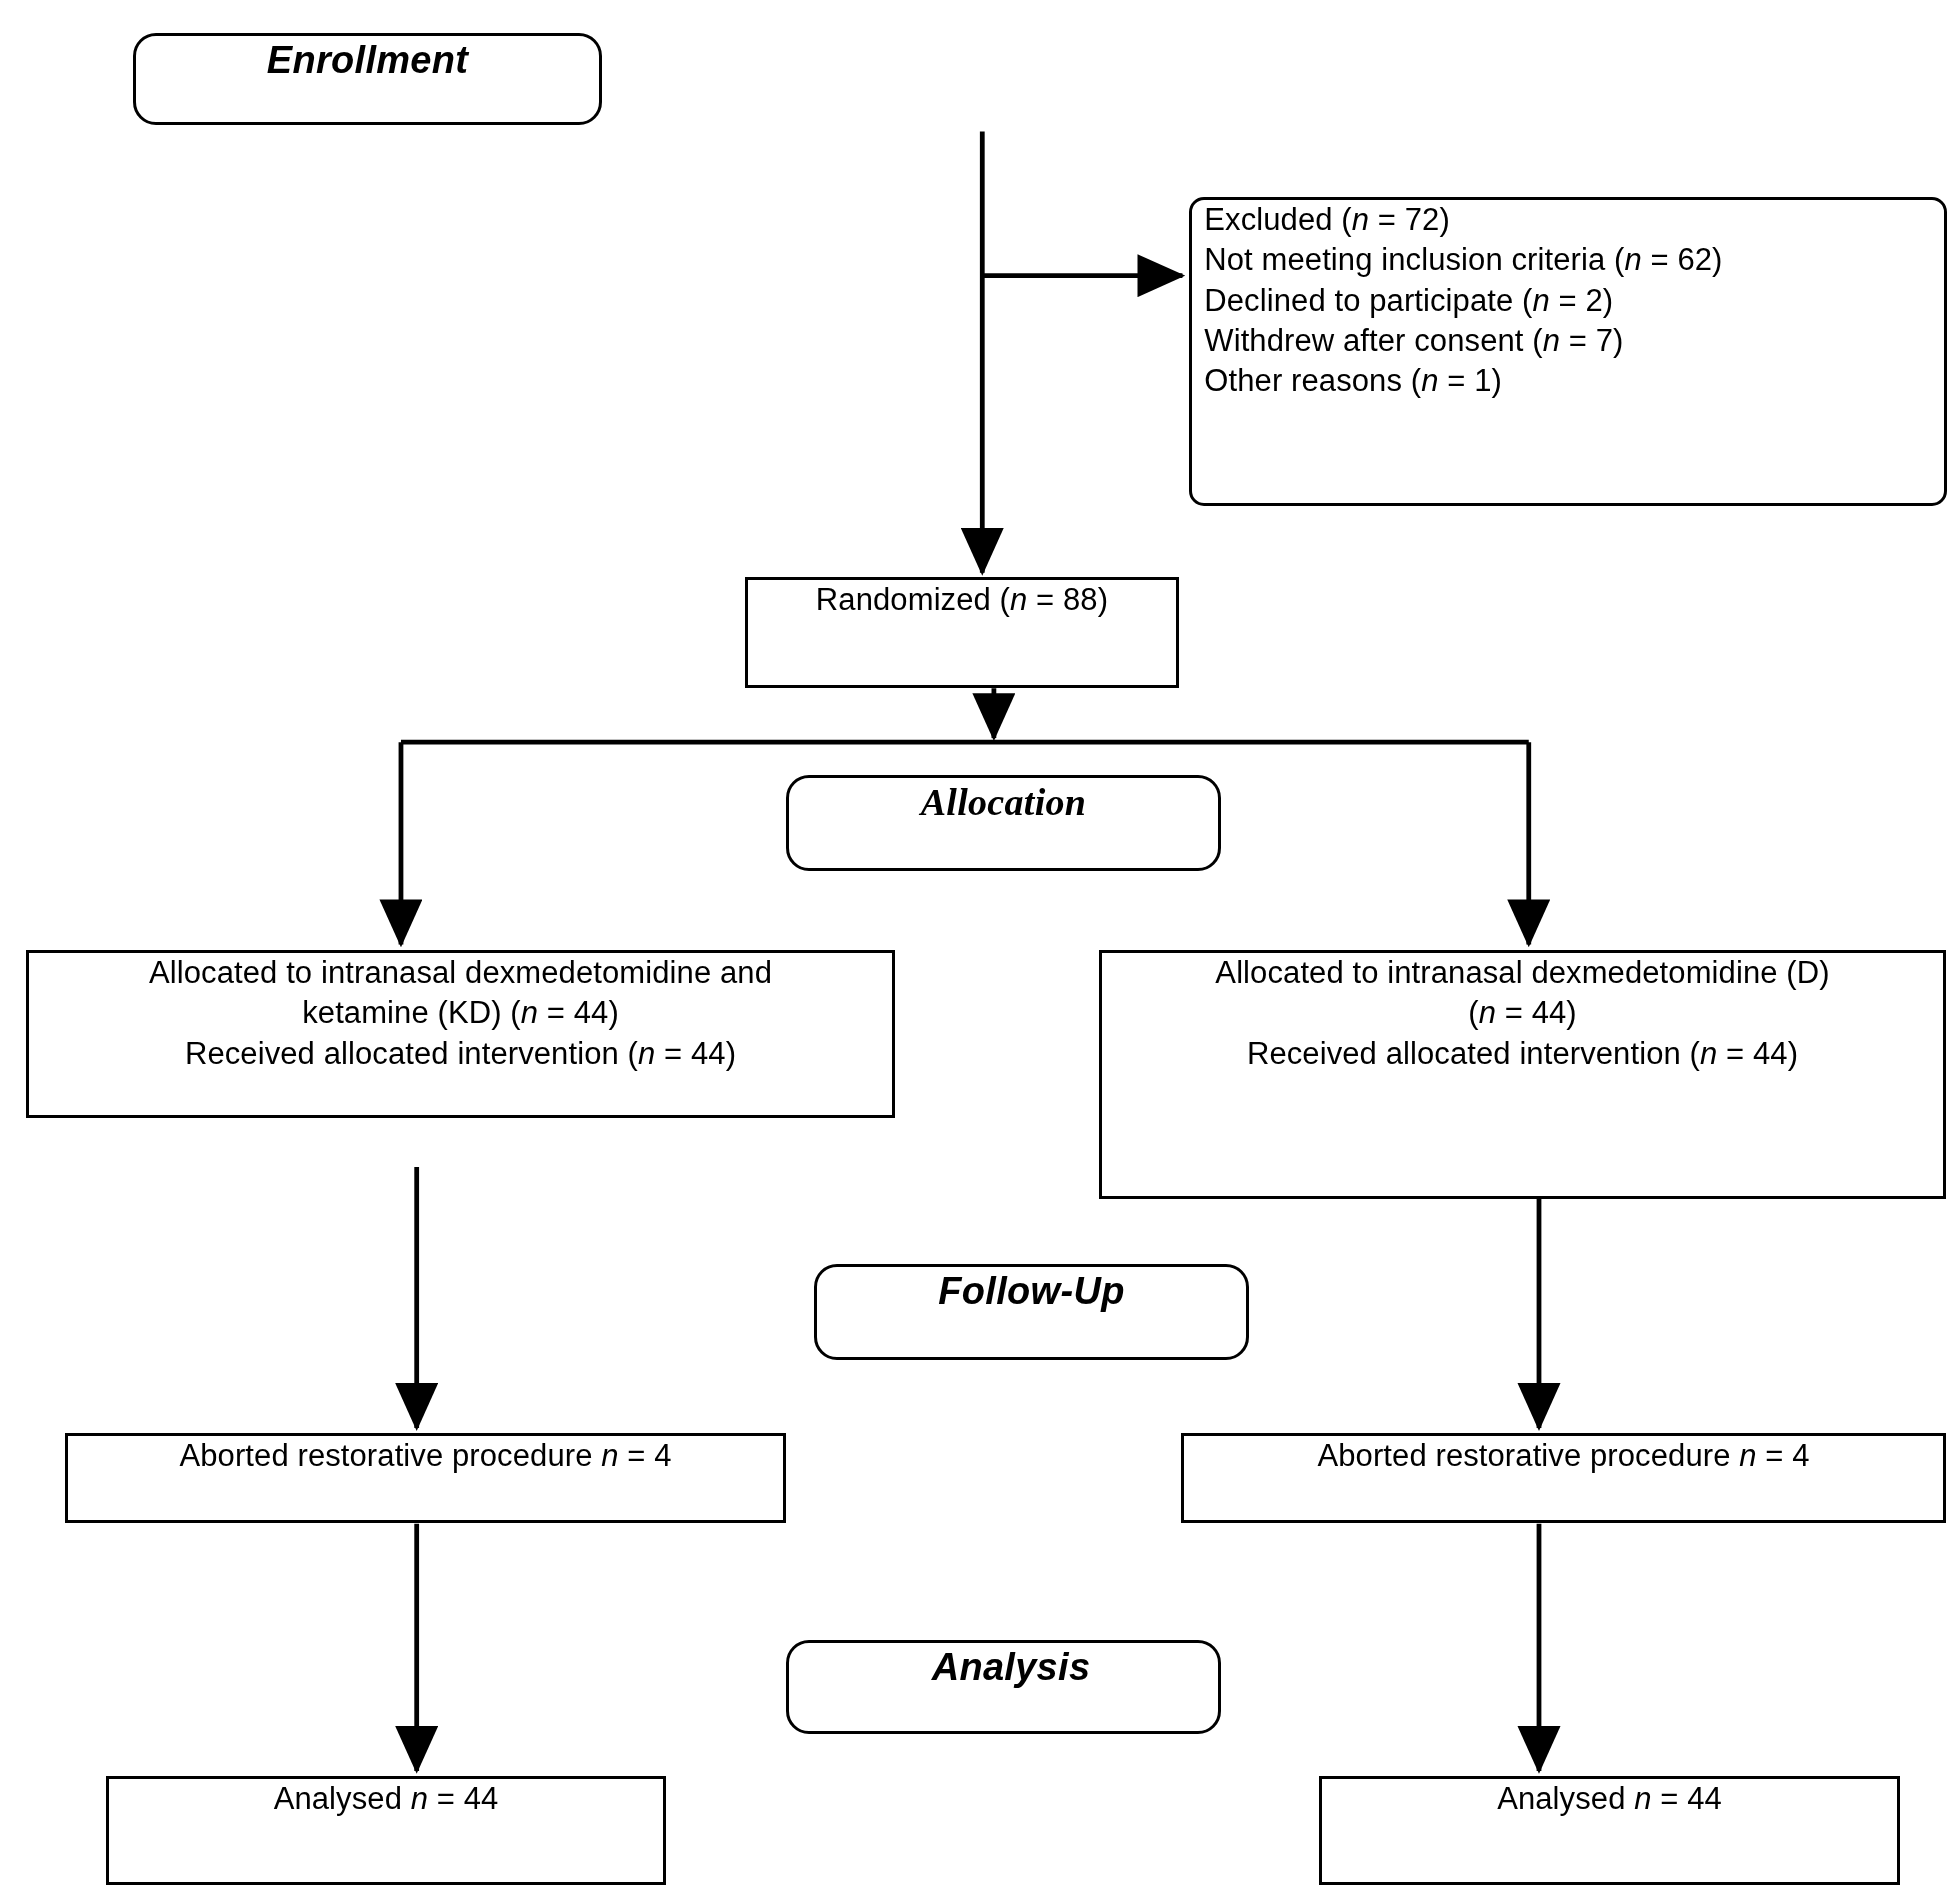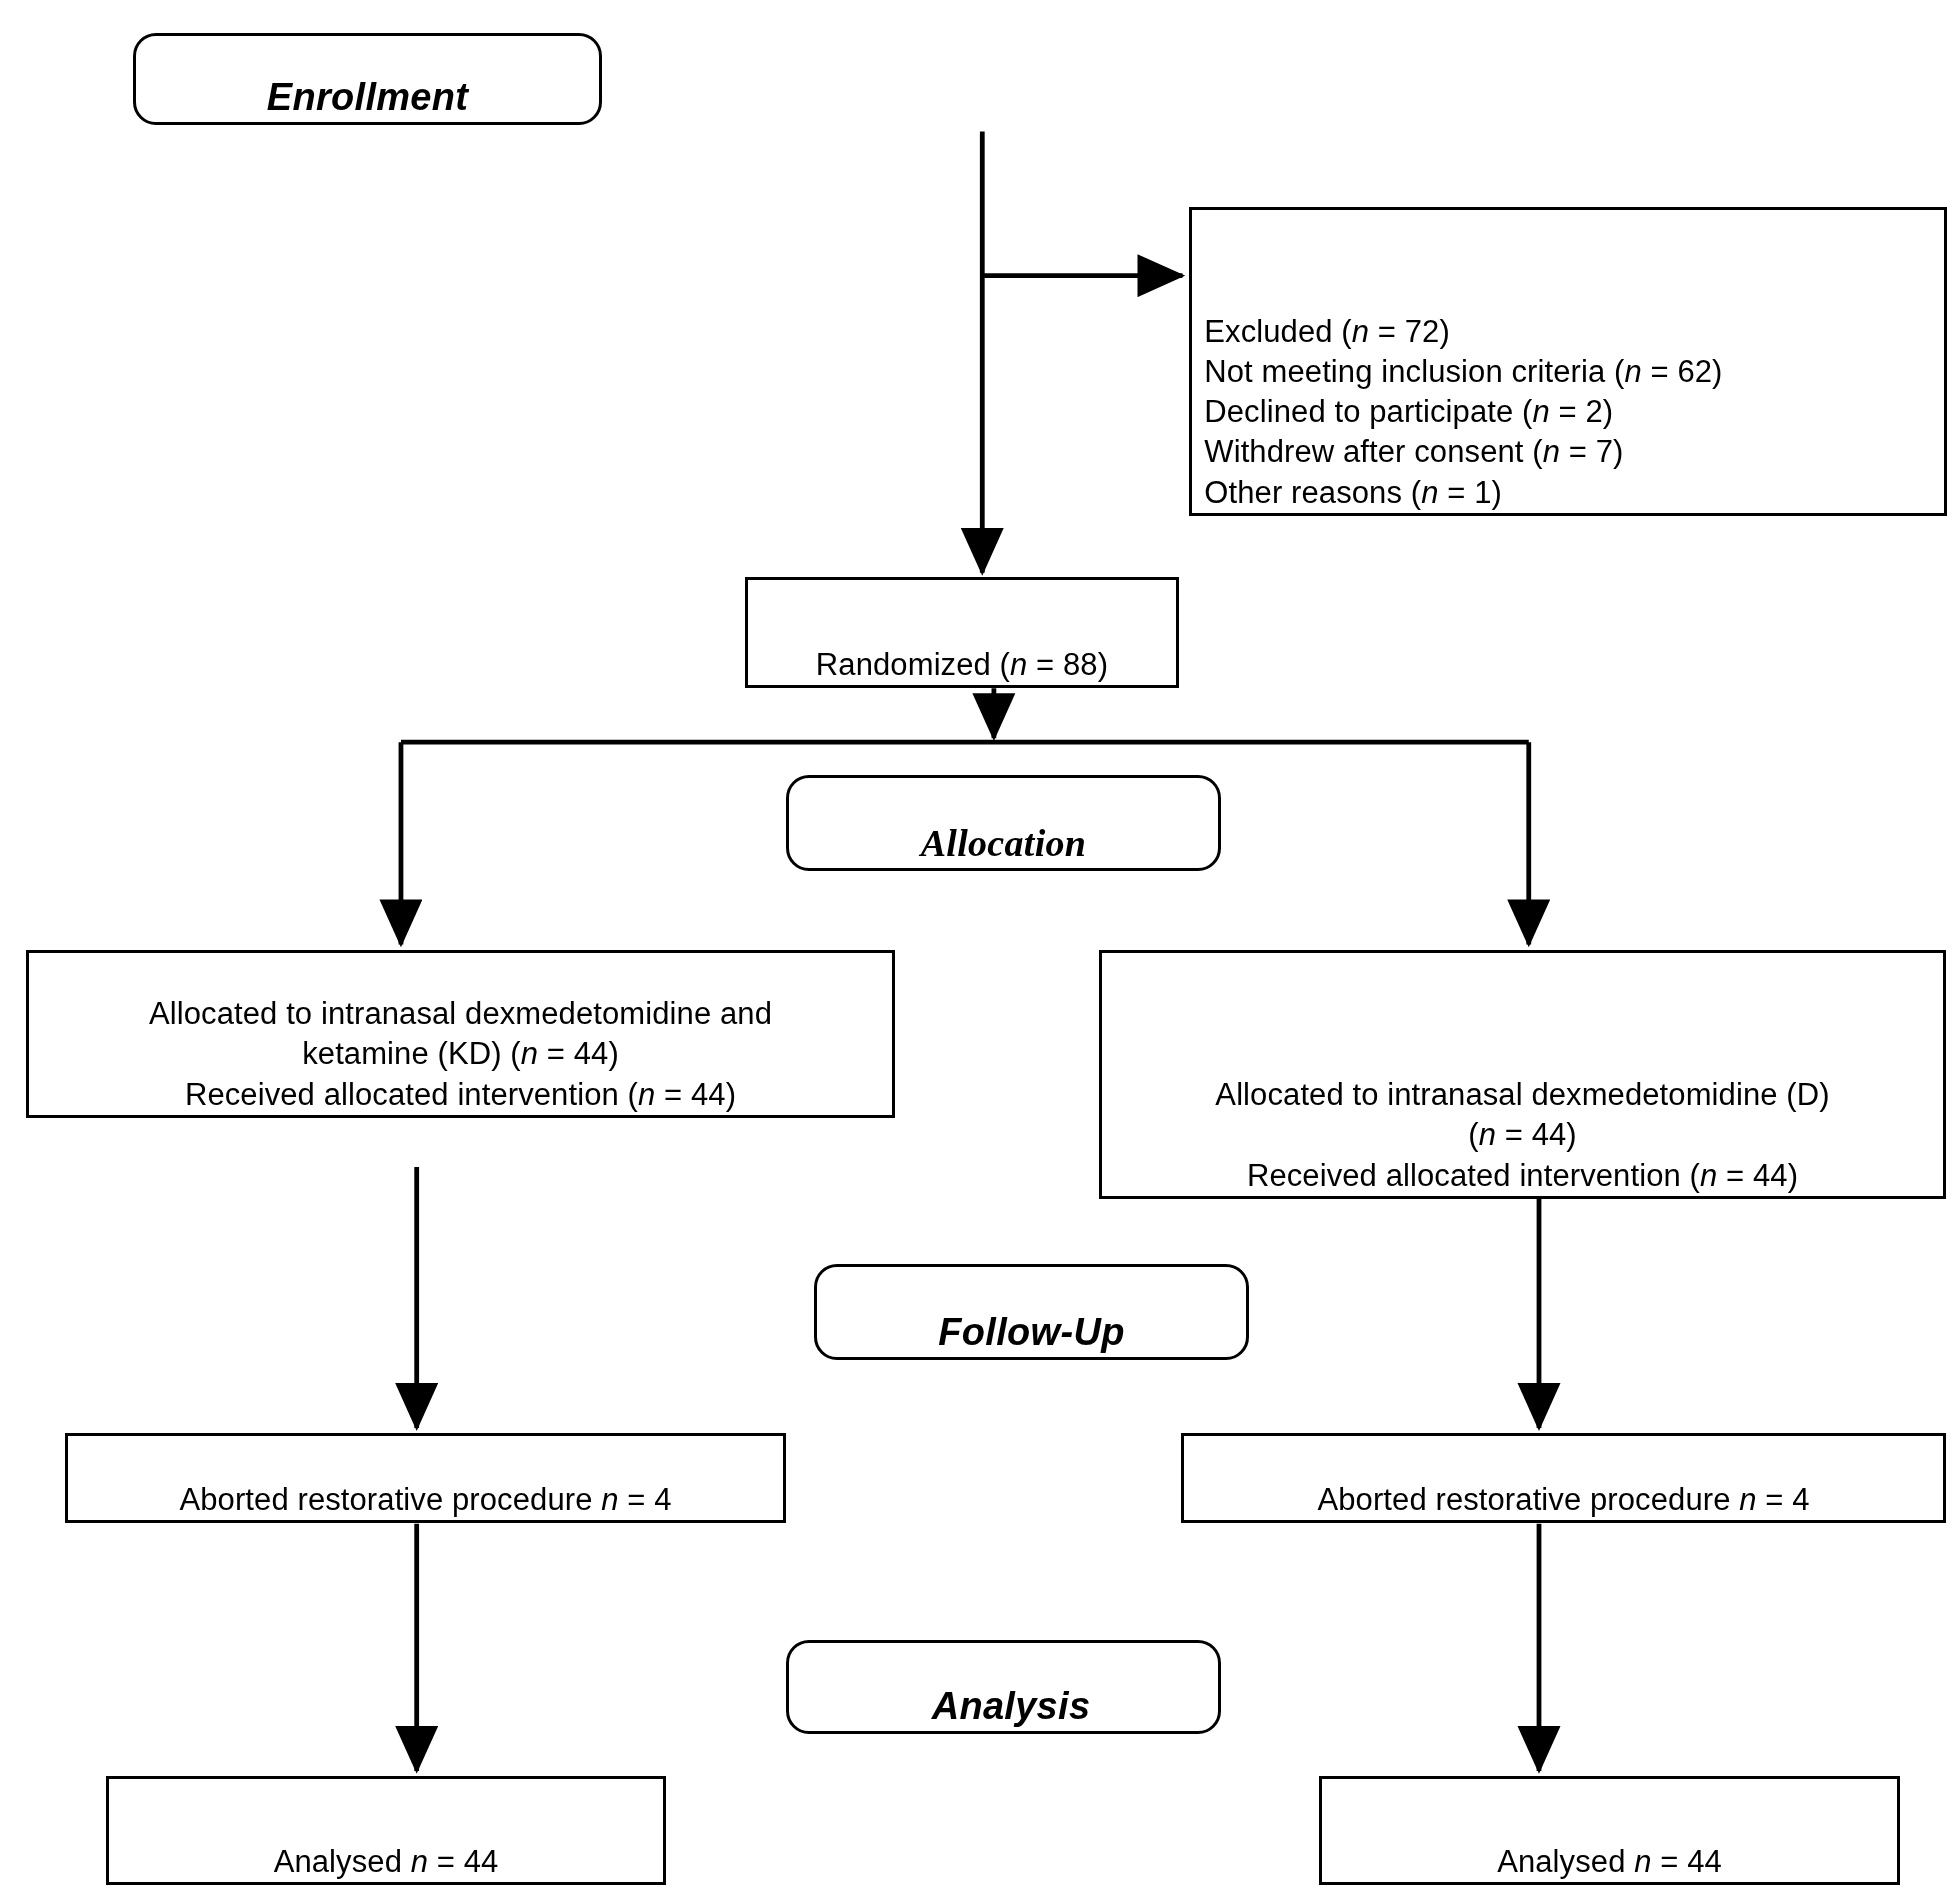--- a/index.html
+++ b/index.html
@@ -17,21 +17,21 @@
     left:0; top:0;
     width:1955px; height:1897px;
     pointer-events:none;
   }
   .node{
     position:absolute;
     box-sizing:border-box;
     background:#ffffff;
     border:3.4px solid #000000;
     display:flex;
-    align-items:flex-end;
+    align-items:flex-start;
     justify-content:center;
     text-align:center;
     color:#000000;
     z-index:2;
   }
   .node .txt{
     display:block;
     width:100%;
     padding:0 12.3px;
     line-height:1.30;
@@ -51,21 +51,21 @@
   }
   .align-left .txt{
     text-align:left;
     white-space:pre-line;
   }
   .em-n{font-style:italic;}
 
   
   #n-enrollment { left:133px;  top:33px;   width:469px;  height:92px; }
   #n-assessed   { left:697px; top:22px;   width:637px;  height:109px; }
-  #n-excluded   { left:1189px; top:207px;  width:758px; height:309px; }
+  #n-excluded   { left:1189px; top:197px;  width:758px; height:309px;border-radius:15px; }
   #n-randomized { left:745px; top:577px;  width:434px;  height:111px; }
   #n-allocation { left:786px; top:775px; width:435px;  height:96px;font-family:Liberation Serif, serif; }
   #n-alloc-kd   { left:26px;   top:950px; width:869px; height:168px; }
   #n-alloc-d    { left:1099px; top:950px; width:847px; height:249px; }
   #n-followup   { left:786px; top:1264px; width:435px;  height:96px;margin-left:28px; }
   #n-abort-kd   { left:65px;   top:1433px; width:721px; height:90px; }
   #n-abort-d    { left:1181px; top:1433px; width:765px; height:90px; }
   #n-analysis   { left:786px; top:1640px; width:435px;  height:94px;padding-left:15px; }
   #n-analysed-kd{ left:106px;  top:1776px; width:560px;  height:109px; }
   #n-analysed-d { left:1319px; top:1776px; width:581px;  height:109px; }

